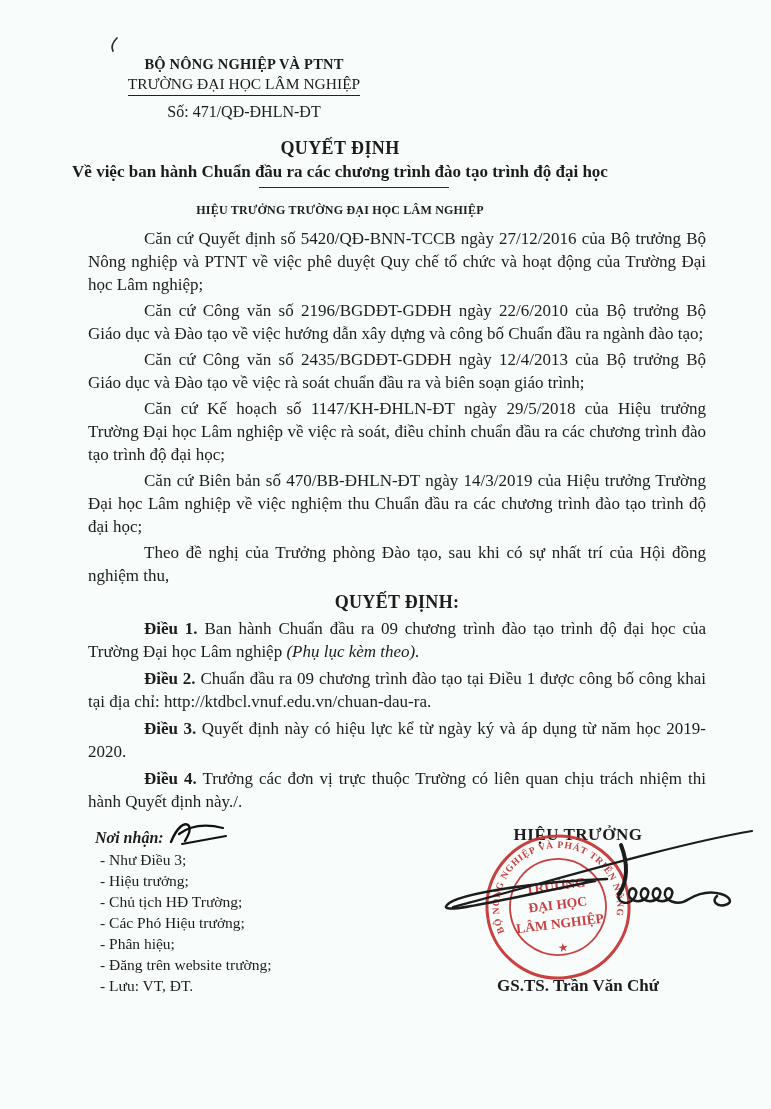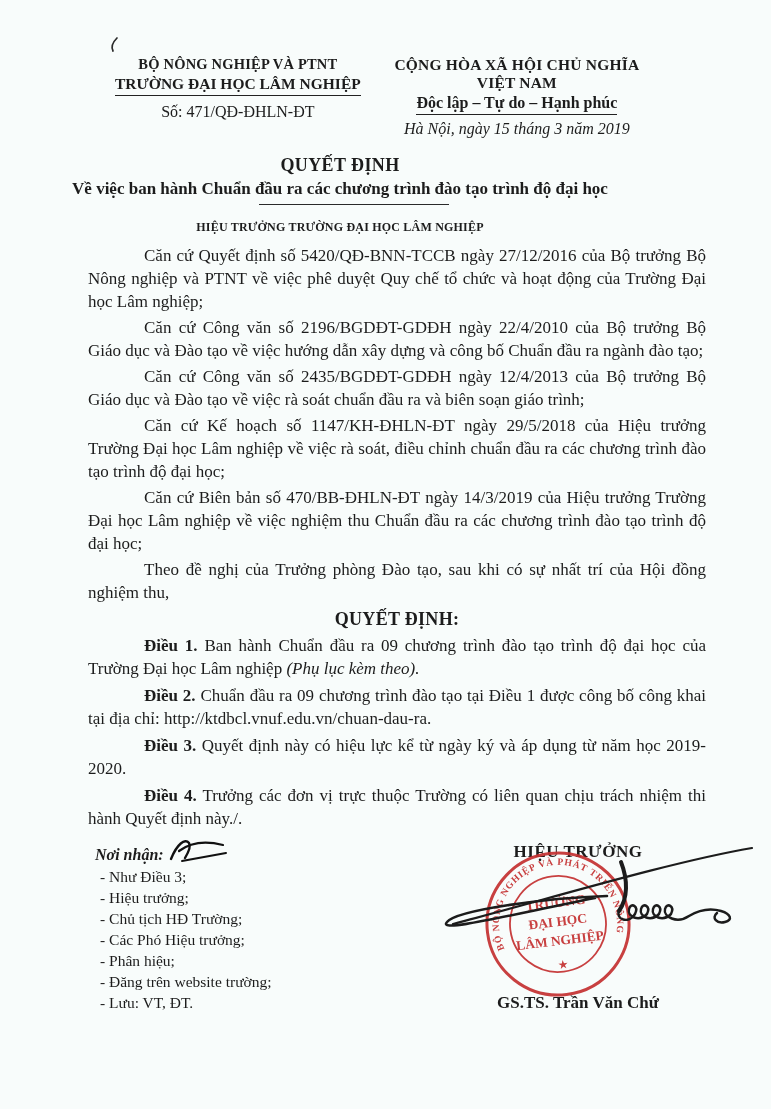--- a/index.html
+++ b/index.html
@@ -13,21 +13,21 @@
   }
   .page { position:relative; width:660px; height:1109px; padding:38px 0 0 0; }
   .content { width:618px; margin-left:88px; }
 
   
   .doc-header { display:flex; margin-top:18px; }
   .hdr-left { width:268px; text-align:center; margin-left:110px; }
   .hdr-right { width:300px; text-align:center; margin-left:8px; }
   .hdr-line1 { font-size:15px; letter-spacing:.2px; }
   .hdr-left .hdr-line1 { font-weight:bold; font-size:14.5px; }
-  .hdr-line2 { font-size:15.5px; font-weight:bold; margin-top:2px; }
+  .hdr-line2 { font-size:15.5px; font-weight:normal; margin-top:2px; }
   .u-line { display:inline-block; border-bottom:1.6px solid #222; padding-bottom:2px; }
   .hdr-num { font-size:16px; margin-top:7px; }
   .hdr-right .hdr-line1 { font-weight:bold; font-size:15.5px; }
   .hdr-right .hdr-line2 { font-size:16px; }
   .hdr-place { font-size:16px; font-style:italic; margin-top:5px; }
 
   
   .title-block { text-align:center; margin-top:17px;padding-left:20px; }
   .title-main { font-size:18px; font-weight:bold; letter-spacing:.4px; }
   .title-sub { font-size:17px; font-weight:bold; margin-top:3px; }
@@ -66,37 +66,32 @@
   <svg class="pen-tick" width="14" height="18" viewBox="0 0 14 18">
     <path d="M10 2 C 6 6, 4 11, 6 15" stroke="#2a2a2a" stroke-width="1.7" fill="none" stroke-linecap="round"></path>
   </svg>
 
   <div class="doc-header">
     <div class="hdr-left">
       <div class="hdr-line1">BỘ NÔNG NGHIỆP VÀ PTNT</div>
       <div class="hdr-line2"><span class="u-line">TRƯỜNG ĐẠI HỌC LÂM NGHIỆP</span></div>
       <div class="hdr-num">Số: 471/QĐ-ĐHLN-ĐT</div>
     </div>
-    <div class="hdr-right">
-      <div class="hdr-line1">CỘNG HÒA XÃ HỘI CHỦ NGHĨA VIỆT NAM</div>
-      <div class="hdr-line2"><span class="u-line">Độc lập – Tự do – Hạnh phúc</span></div>
-      <div class="hdr-place">Hà Nội, ngày 15 tháng 3 năm 2019</div>
-    </div>
   </div>
 
   <div class="title-block">
     <div class="title-main">QUYẾT ĐỊNH</div>
     <div class="title-sub">Về việc ban hành Chuẩn đầu ra các chương trình đào tạo trình độ đại học</div>
     <div class="title-sep"></div>
     <div class="authority">HIỆU TRƯỞNG TRƯỜNG ĐẠI HỌC LÂM NGHIỆP</div>
   </div>
 
   <div class="content body-text">
     <p class="para">Căn cứ Quyết định số 5420/QĐ-BNN-TCCB ngày 27/12/2016 của Bộ trưởng Bộ Nông nghiệp và PTNT về việc phê duyệt Quy chế tổ chức và hoạt động của Trường Đại học Lâm nghiệp;</p>
-    <p class="para">Căn cứ Công văn số 2196/BGDĐT-GDĐH ngày 22/4/2010 của Bộ trưởng Bộ Giáo dục và Đào tạo về việc hướng dẫn xây dựng và công bố Chuẩn đầu ra ngành đào tạo;</p>
+    <p class="para">Căn cứ Công văn số 2196/BGDĐT-GDĐH ngày 22/6/2010 của Bộ trưởng Bộ Giáo dục và Đào tạo về việc hướng dẫn xây dựng và công bố Chuẩn đầu ra ngành đào tạo;</p>
     <p class="para">Căn cứ Công văn số 2435/BGDĐT-GDĐH ngày 12/4/2013 của Bộ trưởng Bộ Giáo dục và Đào tạo về việc rà soát chuẩn đầu ra và biên soạn giáo trình;</p>
     <p class="para">Căn cứ Kế hoạch số 1147/KH-ĐHLN-ĐT ngày 29/5/2018 của Hiệu trưởng Trường Đại học Lâm nghiệp về việc rà soát, điều chỉnh chuẩn đầu ra các chương trình đào tạo trình độ đại học;</p>
     <p class="para">Căn cứ Biên bản số 470/BB-ĐHLN-ĐT ngày 14/3/2019 của Hiệu trưởng Trường Đại học Lâm nghiệp về việc nghiệm thu Chuẩn đầu ra các chương trình đào tạo trình độ đại học;</p>
     <p class="para">Theo đề nghị của Trưởng phòng Đào tạo, sau khi có sự nhất trí của Hội đồng nghiệm thu,</p>
 
     <div class="decision-heading">QUYẾT ĐỊNH:</div>
 
     <p class="article"><b>Điều 1.</b><span> Ban hành Chuẩn đầu ra 09 chương trình đào tạo trình độ đại học của Trường Đại học Lâm nghiệp </span><i>(Phụ lục kèm theo).</i></p>
     <p class="article"><b>Điều 2.</b><span> Chuẩn đầu ra 09 chương trình đào tạo tại Điều 1 được công bố công khai tại địa chỉ: http://ktdbcl.vnuf.edu.vn/chuan-dau-ra.</span><i></i></p>
     <p class="article"><b>Điều 3.</b><span> Quyết định này có hiệu lực kể từ ngày ký và áp dụng từ năm học 2019-2020.</span><i></i></p>

